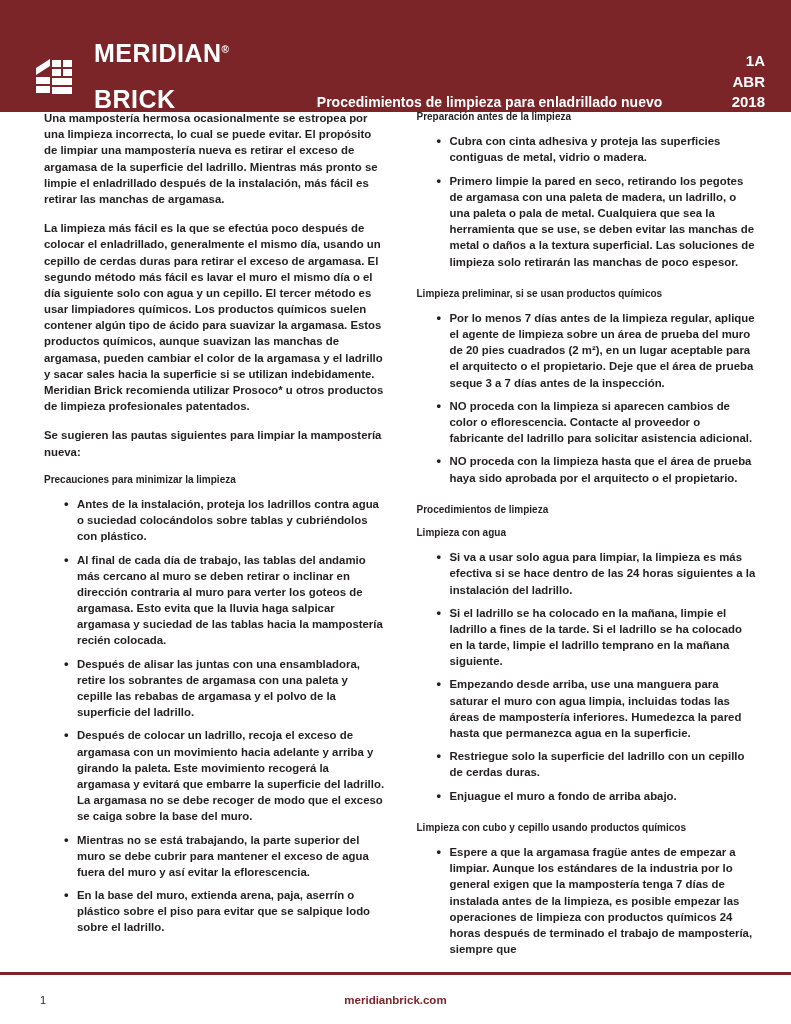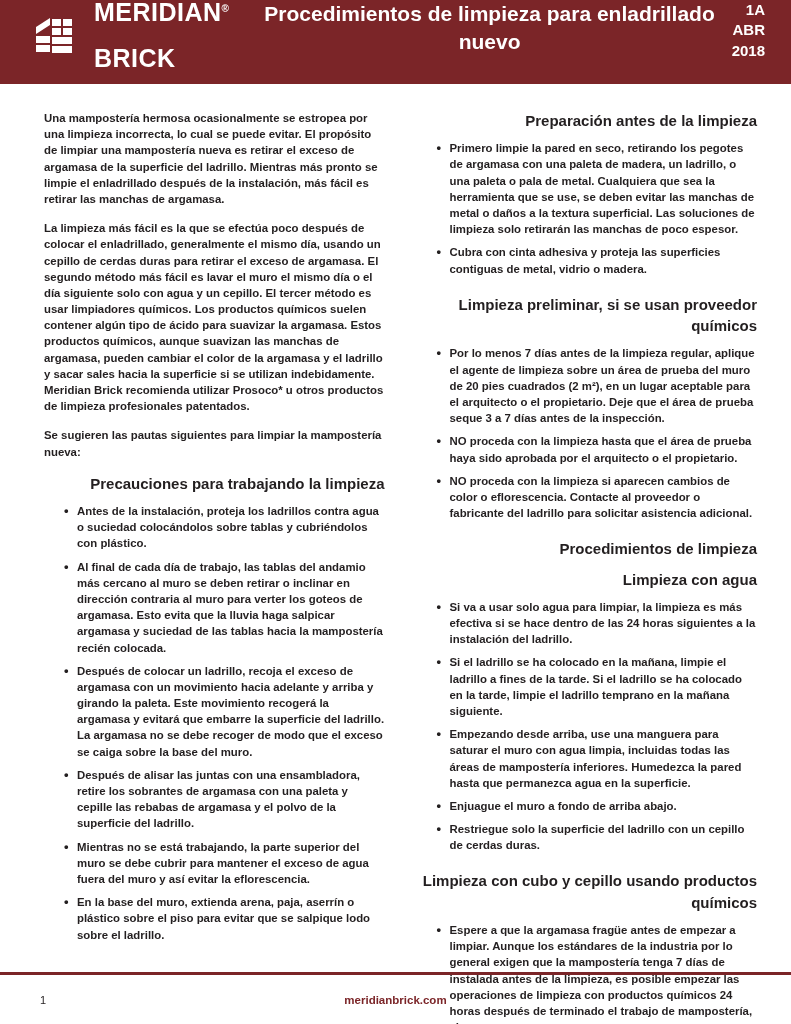--- a/index.html
+++ b/index.html
@@ -9,24 +9,24 @@
     height: 1024px;
     background: #ffffff;
     font-family: "Liberation Sans", sans-serif;
     color: #231f20;
     position: relative;
     overflow: hidden;
   }
 
   
   .header {
-    height: 84px;
+    height: 112px;
     background: #7b2528;
     display: flex;
-    align-items: flex-start;
+    align-items: flex-end;
     padding: 0 26px 0 34px;
     position: relative;
   }
   .brand {
     display: flex;
     align-items: center;
     gap: 14px;
     flex: 0 0 auto;
   }
   .brand-mark {
@@ -54,21 +54,21 @@
   .brand-line2 {
     font-size: 25px;
     font-weight: bold;
     letter-spacing: 0.5px;
     margin-top: 21px;
   }
   .header-title {
     flex: 1 1 auto;
     text-align: center;
     color: #ffffff;
-    font-size: 21px;
+    font-size: 14px;
     font-weight: bold;
     line-height: 1.35;
     padding-left: 28px;
     padding-right: 10px;
   }
   .header-meta {
     flex: 0 0 auto;
     color: #ffffff;
     text-align: right;
     font-size: 15px;
@@ -91,25 +91,24 @@
     flex: 1 1 50%;
     font-size: 11.4px;
     line-height: 1.42;
   }
   .col p {
     margin: 0 0 13px 0;
     font-weight: bold;
     color: #231f20;
   }
   h3 {
-    font-size: 15px;
+    font-size: 10px;
     font-weight: bold;
     margin: 0 0 9px 0;
     color: #231f20;
-    text-align: right;
   }
   h3.spaced { margin-top: 17px; }
   ul {
     margin: 0 0 13px 0;
     padding-left: 20px;
     list-style: none;
   }
   li {
     position: relative;
     margin-bottom: 7px;
@@ -194,53 +193,53 @@
   </div>
 </div>
 
 <div class="content">
 
   <div class="col">
     <p>Una mampostería hermosa ocasionalmente se estropea por una limpieza incorrecta, lo cual se puede evitar. El propósito de limpiar una mampostería nueva es retirar el exceso de argamasa de la superficie del ladrillo. Mientras más pronto se limpie el enladrillado después de la instalación, más fácil es retirar las manchas de argamasa.</p>
     <p>La limpieza más fácil es la que se efectúa poco después de colocar el enladrillado, generalmente el mismo día, usando un cepillo de cerdas duras para retirar el exceso de argamasa. El segundo método más fácil es lavar el muro el mismo día o el día siguiente solo con agua y un cepillo. El tercer método es usar limpiadores químicos. Los productos químicos suelen contener algún tipo de ácido para suavizar la argamasa. Estos productos químicos, aunque suavizan las manchas de argamasa, pueden cambiar el color de la argamasa y el ladrillo y sacar sales hacia la superficie si se utilizan indebidamente. Meridian Brick recomienda utilizar Prosoco* u otros productos de limpieza profesionales patentados.</p>
     <p>Se sugieren las pautas siguientes para limpiar la mampostería nueva:</p>
 
-    <h3>Precauciones para trabajando la limpieza</h3>
+    <h3>Precauciones para minimizar la limpieza</h3>
     <ul>
       <li>Antes de la instalación, proteja los ladrillos contra agua o suciedad colocándolos sobre tablas y cubriéndolos con plástico.</li>
       <li>Al final de cada día de trabajo, las tablas del andamio más cercano al muro se deben retirar o inclinar en dirección contraria al muro para verter los goteos de argamasa. Esto evita que la lluvia haga salpicar argamasa y suciedad de las tablas hacia la mampostería recién colocada.</li>
+      <li>Después de alisar las juntas con una ensambladora, retire los sobrantes de argamasa con una paleta y cepille las rebabas de argamasa y el polvo de la superficie del ladrillo.</li>
       <li>Después de colocar un ladrillo, recoja el exceso de argamasa con un movimiento hacia adelante y arriba y girando la paleta. Este movimiento recogerá la argamasa y evitará que embarre la superficie del ladrillo. La argamasa no se debe recoger de modo que el exceso se caiga sobre la base del muro.</li>
-      <li>Después de alisar las juntas con una ensambladora, retire los sobrantes de argamasa con una paleta y cepille las rebabas de argamasa y el polvo de la superficie del ladrillo.</li>
       <li>Mientras no se está trabajando, la parte superior del muro se debe cubrir para mantener el exceso de agua fuera del muro y así evitar la eflorescencia.</li>
       <li>En la base del muro, extienda arena, paja, aserrín o plástico sobre el piso para evitar que se salpique lodo sobre el ladrillo.</li>
     </ul>
   </div>
 
   <div class="col">
     <h3>Preparación antes de la limpieza</h3>
     <ul>
+      <li>Cubra con cinta adhesiva y proteja las superficies contiguas de metal, vidrio o madera.</li>
       <li>Primero limpie la pared en seco, retirando los pegotes de argamasa con una paleta de madera, un ladrillo, o una paleta o pala de metal. Cualquiera que sea la herramienta que se use, se deben evitar las manchas de metal o daños a la textura superficial. Las soluciones de limpieza solo retirarán las manchas de poco espesor.</li>
-      <li>Cubra con cinta adhesiva y proteja las superficies contiguas de metal, vidrio o madera.</li>
-    </ul>
-
-    <h3 class="spaced">Limpieza preliminar, si se usan proveedor químicos</h3>
+    </ul>
+
+    <h3 class="spaced">Limpieza preliminar, si se usan productos químicos</h3>
     <ul>
       <li>Por lo menos 7 días antes de la limpieza regular, aplique el agente de limpieza sobre un área de prueba del muro de 20 pies cuadrados (2 m²), en un lugar aceptable para el arquitecto o el propietario. Deje que el área de prueba seque 3 a 7 días antes de la inspección.</li>
+      <li>NO proceda con la limpieza si aparecen cambios de color o eflorescencia. Contacte al proveedor o fabricante del ladrillo para solicitar asistencia adicional.</li>
       <li>NO proceda con la limpieza hasta que el área de prueba haya sido aprobada por el arquitecto o el propietario.</li>
-      <li>NO proceda con la limpieza si aparecen cambios de color o eflorescencia. Contacte al proveedor o fabricante del ladrillo para solicitar asistencia adicional.</li>
     </ul>
 
     <h3 class="spaced">Procedimientos de limpieza</h3>
     <h3>Limpieza con agua</h3>
     <ul>
       <li>Si va a usar solo agua para limpiar, la limpieza es más efectiva si se hace dentro de las 24 horas siguientes a la instalación del ladrillo.</li>
       <li>Si el ladrillo se ha colocado en la mañana, limpie el ladrillo a fines de la tarde. Si el ladrillo se ha colocado en la tarde, limpie el ladrillo temprano en la mañana siguiente.</li>
       <li>Empezando desde arriba, use una manguera para saturar el muro con agua limpia, incluidas todas las áreas de mampostería inferiores. Humedezca la pared hasta que permanezca agua en la superficie.</li>
+      <li>Restriegue solo la superficie del ladrillo con un cepillo de cerdas duras.</li>
       <li>Enjuague el muro a fondo de arriba abajo.</li>
-      <li>Restriegue solo la superficie del ladrillo con un cepillo de cerdas duras.</li>
     </ul>
 
     <h3 class="spaced">Limpieza con cubo y cepillo usando productos químicos</h3>
     <ul>
       <li>Espere a que la argamasa fragüe antes de empezar a limpiar. Aunque los estándares de la industria por lo general exigen que la mampostería tenga 7 días de instalada antes de la limpieza, es posible empezar las operaciones de limpieza con productos químicos 24 horas después de terminado el trabajo de mampostería, siempre que</li>
     </ul>
   </div>
 </div>
 
 <div class="footer">

